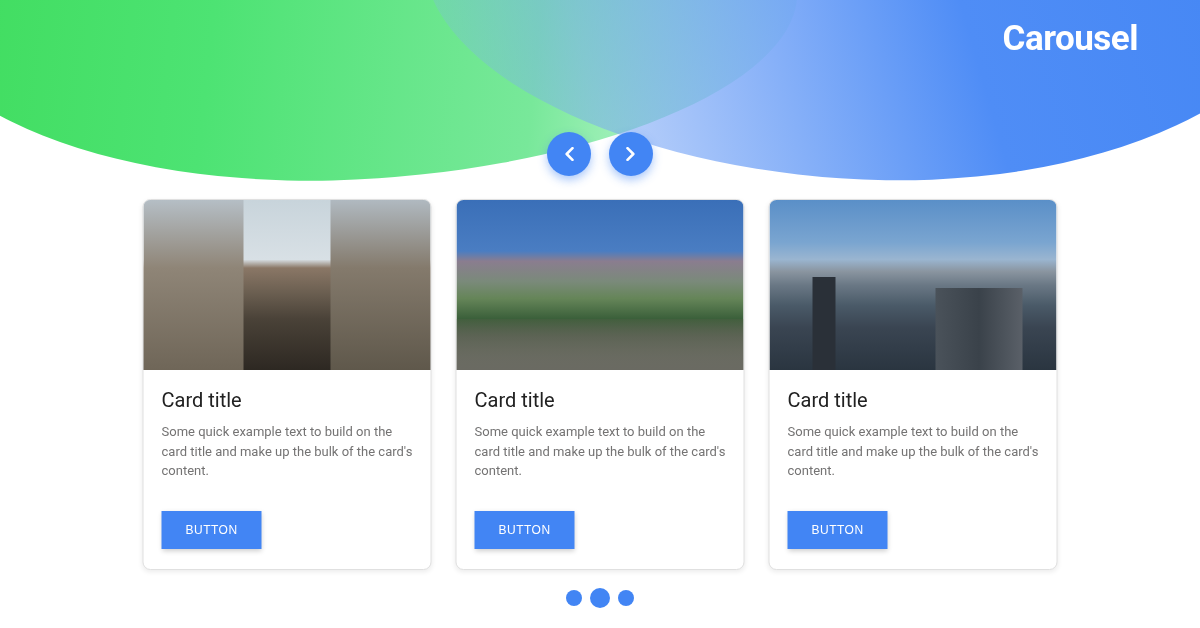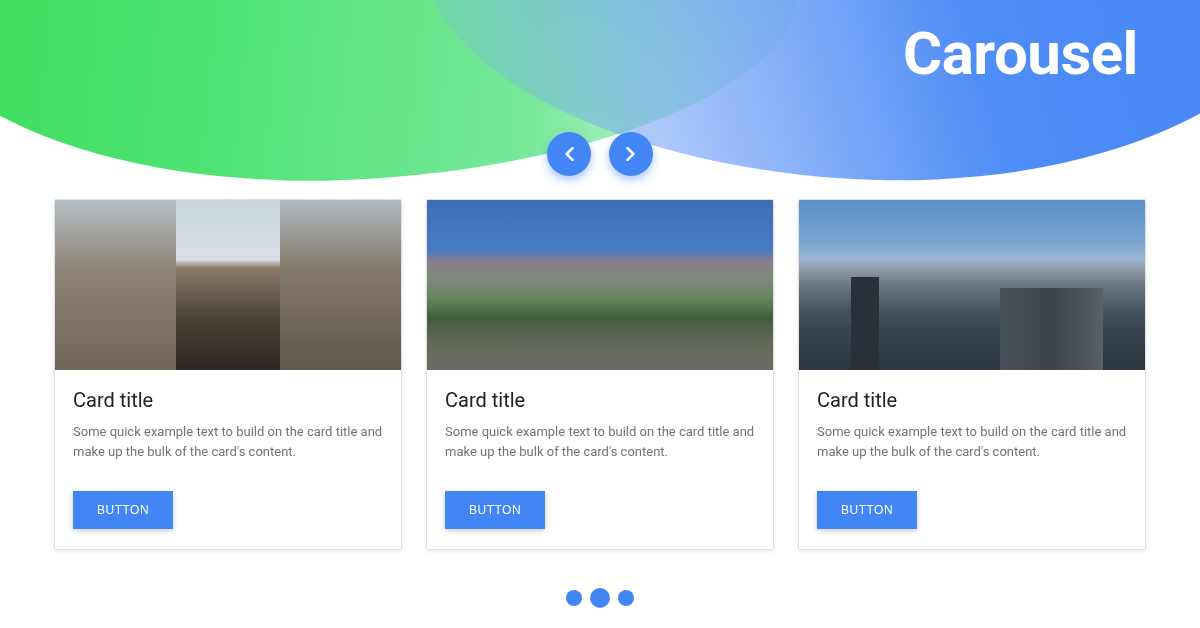--- a/index.html
+++ b/index.html
@@ -2,28 +2,28 @@
 <html><head>
 <meta charset="utf-8">
 <style>
 * { margin: 0; padding: 0; box-sizing: border-box; }
 body { font-family: Roboto, -apple-system, BlinkMacSystemFont, "Segoe UI", Arial, sans-serif; width: 1200px; height: 628px; overflow: hidden; background: #fff; position: relative; }
 
 .hero-bg { position: absolute; top: 0; left: 0; width: 1200px; height: 200px; overflow: hidden; }
 .wave-green { position: absolute; top: -80px; left: -100px; width: 900px; height: 260px; background: linear-gradient(100deg, #3ddb5a 0%, #4de373 35%, #78e89a 70%, rgba(160,255,200,0.15) 100%); border-radius: 0 0 55% 60% / 0 0 70% 100%; transform: rotate(-4deg); }
 .wave-blue { position: absolute; top: -120px; right: -120px; width: 900px; height: 300px; background: linear-gradient(250deg, #4285f4 0%, #4f8df6 40%, rgba(120,165,245,0.5) 80%, rgba(170,200,250,0.1) 100%); border-radius: 0 0 60% 55% / 0 0 100% 75%; transform: rotate(4deg); }
 
-.hero-title { position: absolute; top: 18px; right: 62px; font-size: 60px; font-weight: 700; color: #fff; letter-spacing: -0.5px; }
+.hero-title { position: absolute; top: 18px; right: 62px; font-size: 35px; font-weight: 700; color: #fff; letter-spacing: -0.5px; }
 
 .nav-buttons { position: absolute; top: 132px; left: 50%; transform: translateX(-50%); display: flex; gap: 18px; }
 .nav-btn { width: 44px; height: 44px; border-radius: 50%; background: #4285f4; border: none; color: #fff; cursor: pointer; box-shadow: 0 4px 10px rgba(66,133,244,0.45); display: flex; align-items: center; justify-content: center; }
 .nav-btn svg { width: 10px; height: 14px; fill: #fff; }
 
 .cards { position: absolute; top: 199px; left: 50%; transform: translateX(-50%); display: flex; gap: 24px; }
-.card { width: 348px; background: #fff; border: 1px solid #e0e0e0; border-radius: 2px; overflow: hidden; box-shadow: 0 2px 5px rgba(0,0,0,0.08); }
+.card { width: 289px; background: #fff; border: 1px solid #e0e0e0; border-radius: 8px; overflow: hidden; box-shadow: 0 2px 5px rgba(0,0,0,0.08); }
 .card-img { width: 100%; height: 170px; display: block; }
 .img1 { background: linear-gradient(to bottom, #c8d4db 0%, #d8e0e5 35%, #8a7766 40%, #6a5e50 55%, #4a4238 70%, #2d2822 100%); position: relative; }
 .img1::before { content:""; position:absolute; left:0; top:0; width:35%; height:100%; background: linear-gradient(to bottom,#b5bec5 0%, #8f8577 40%, #6f6658 100%);}
 .img1::after { content:""; position:absolute; right:0; top:0; width:35%; height:100%; background: linear-gradient(to bottom,#b0b9c0 0%, #847a6c 40%, #5f584b 100%);}
 .img2 { background: linear-gradient(to bottom, #3a6fb8 0%, #4a7dc2 30%, #8a7d8f 36%, #7a8a7a 48%, #658558 58%, #3a5f3a 70%, #556050 80%, #7a7a72 100%); position:relative;}
 .img2::after{content:"";position:absolute;bottom:0;left:0;width:100%;height:30%;background:linear-gradient(to top,#6a6a62 0%, rgba(85,95,70,0.3) 100%);}
 .img3 { background: linear-gradient(to bottom, #5a8fc8 0%, #7aa5d0 25%, #9ab5d0 35%, #8a95a0 42%, #6a7885 50%, #4a5a68 62%, #3a4552 75%, #2a3540 100%); position:relative;}
 .img3::before{content:"";position:absolute;bottom:0;left:15%;width:8%;height:55%;background:#2a3038;}
 .img3::after{content:"";position:absolute;bottom:0;right:12%;width:30%;height:48%;background:linear-gradient(90deg,#4a525a 0%, #3a424a 50%, #5a6068 100%);}
 

